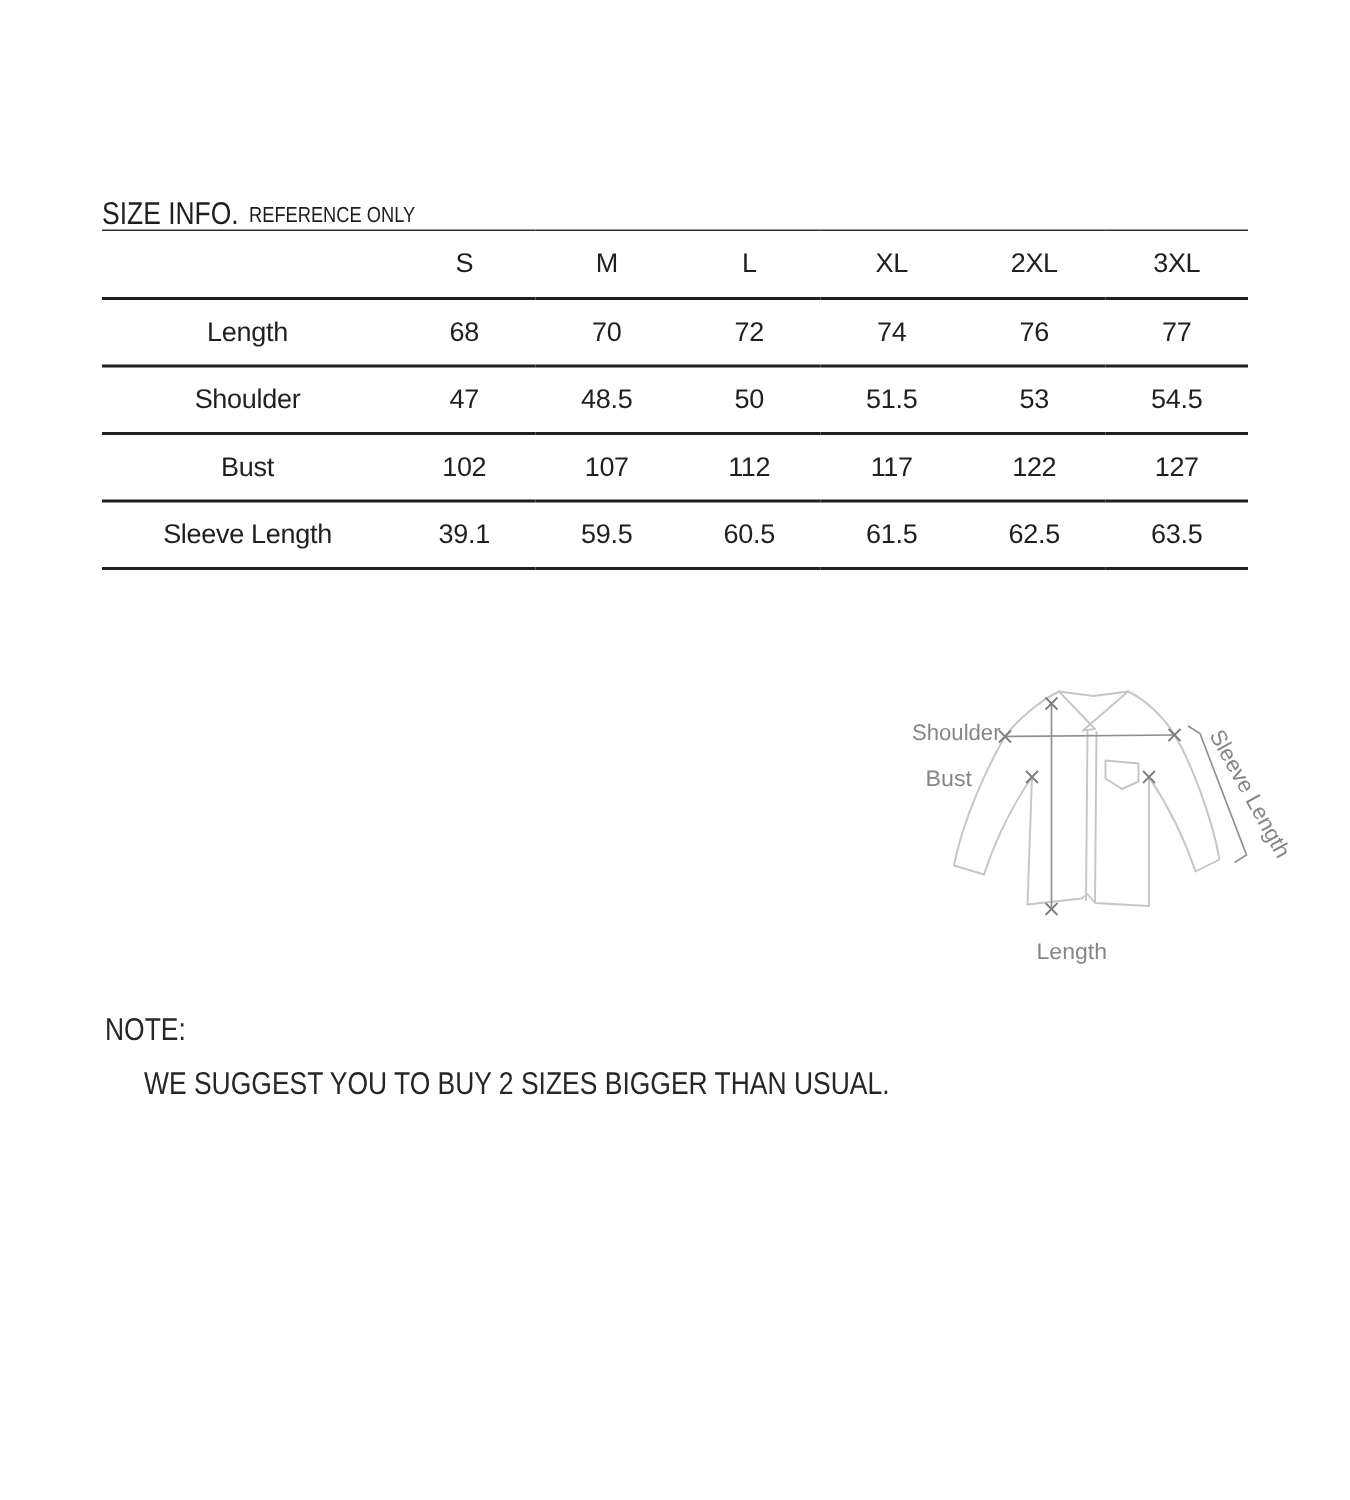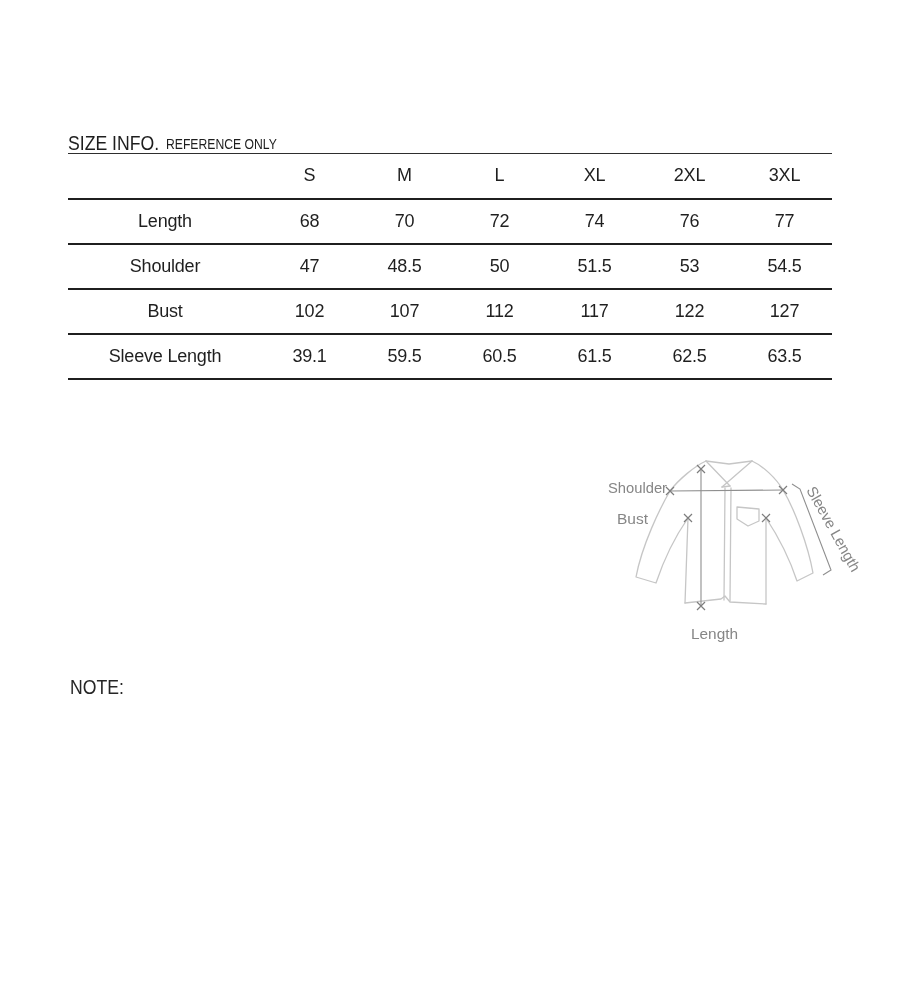--- a/index.html
+++ b/index.html
@@ -174,15 +174,18 @@
     <text x="28" y="53" textLength="59" lengthAdjust="spacingAndGlyphs">Shoulder</text>
     <text x="37" y="84" textLength="31" lengthAdjust="spacingAndGlyphs">Bust</text>
     <text x="226" y="50" textLength="95" lengthAdjust="spacingAndGlyphs" transform="rotate(61 226 50)">Sleeve Length</text>
     <text x="111" y="199" textLength="47" lengthAdjust="spacingAndGlyphs">Length</text>
   </svg>
 
   <div class="notes">
     <div class="note-line">
       <span class="cond">NOTE:</span>
     </div>
+    <div class="note-line indent">
+      <span class="cond">WE SUGGEST YOU TO BUY 2 SIZES BIGGER THAN USUAL.</span>
+    </div>
   </div>
 
 </div>
 
 </body></html>

